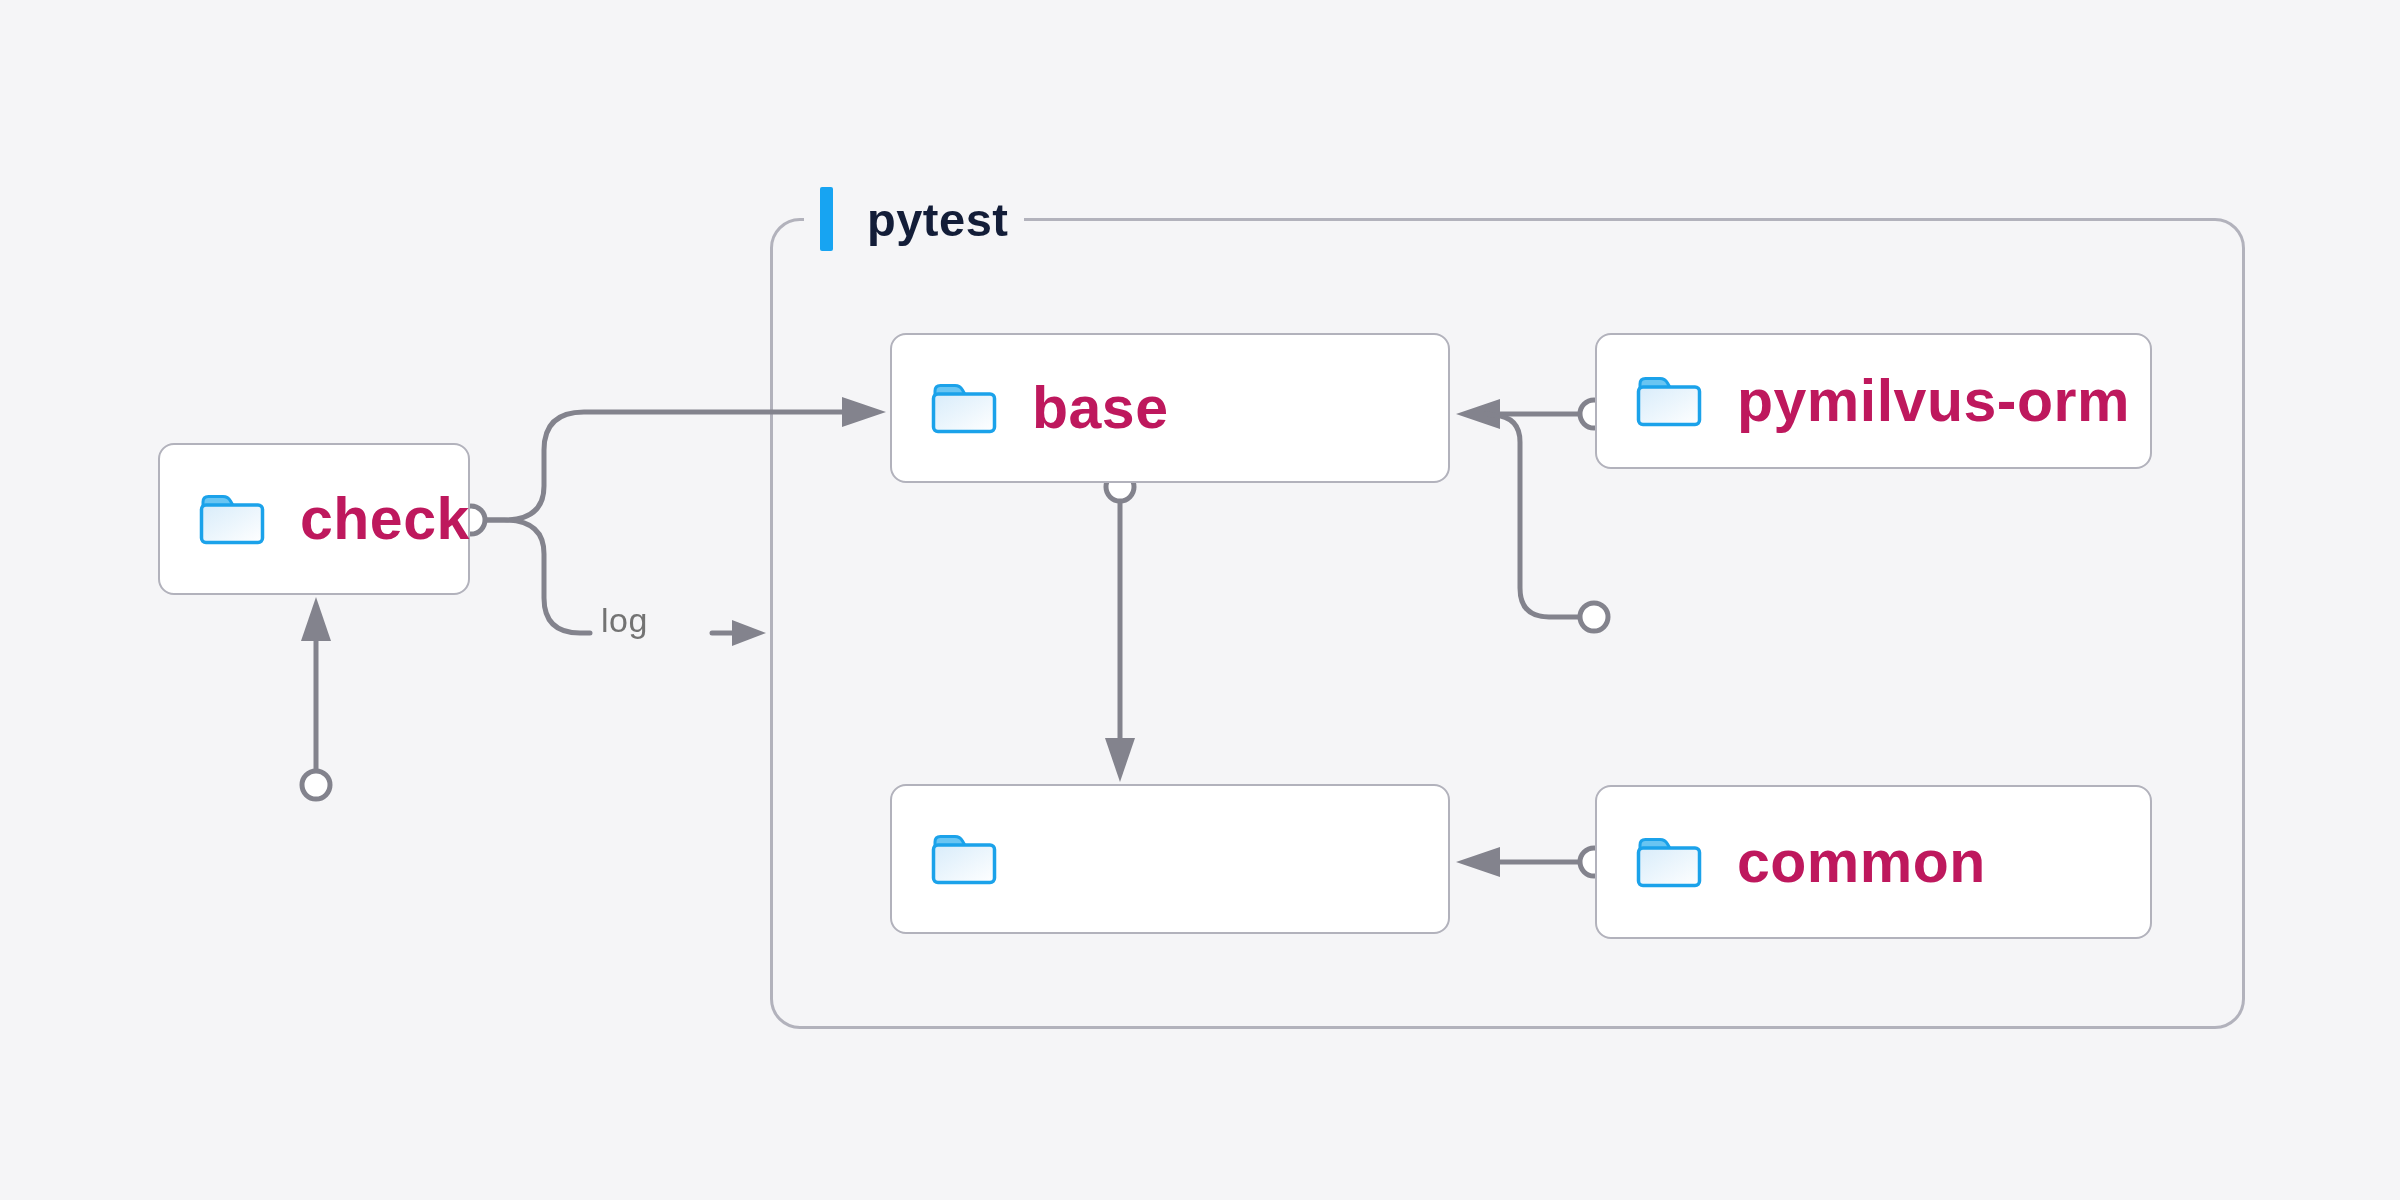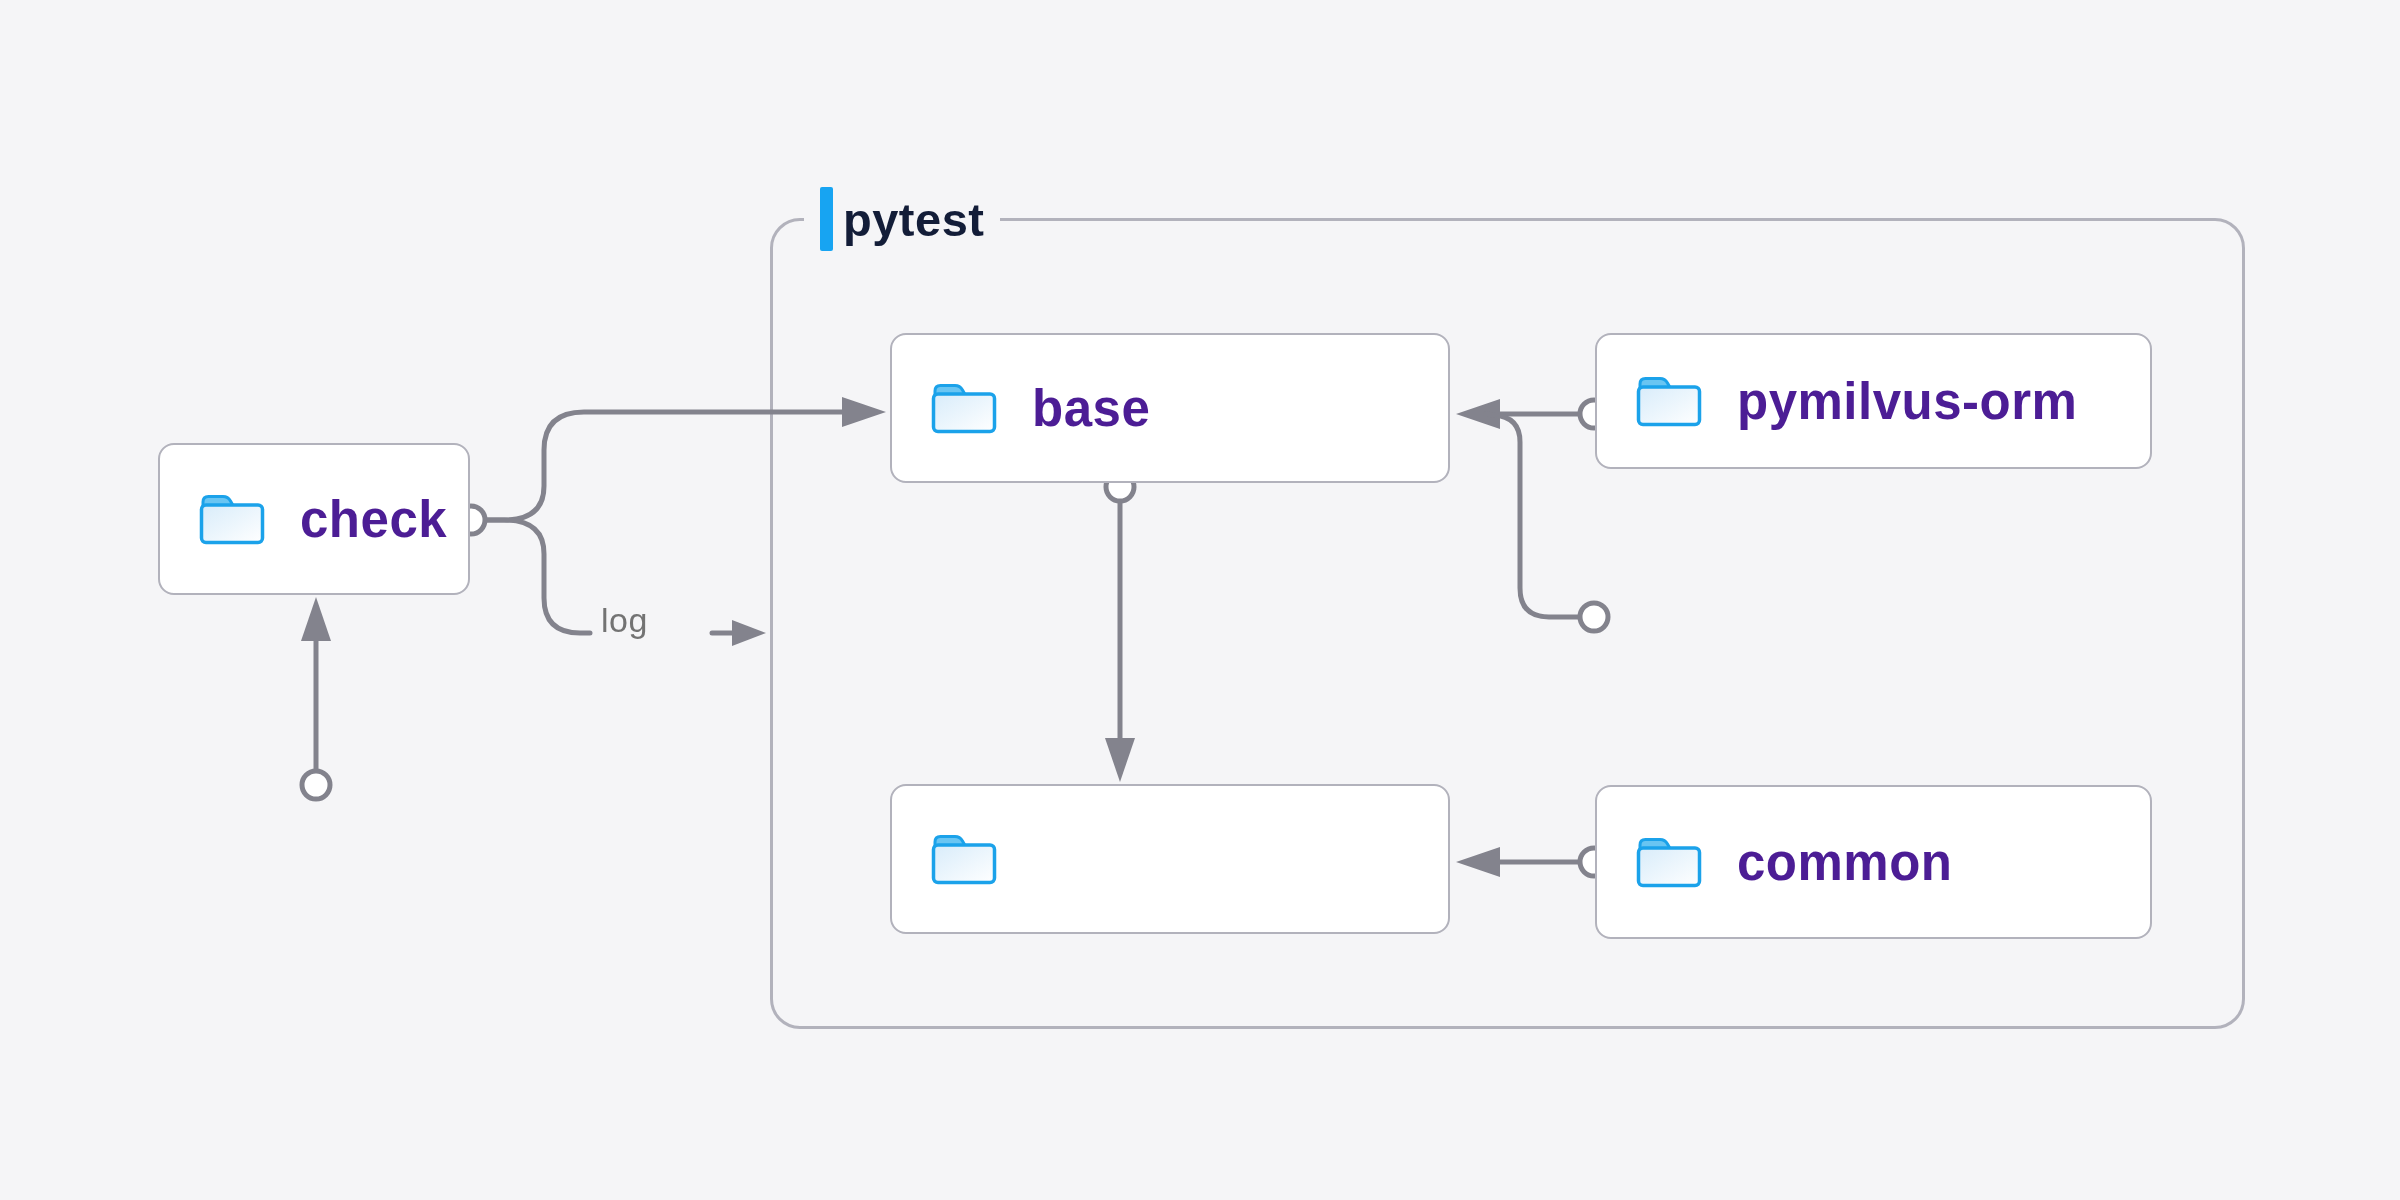--- a/index.html
+++ b/index.html
@@ -26,21 +26,21 @@
     box-sizing: border-box;
   }
   .pytest-label {
     position: absolute;
     left: 804px; top: 177px;
     height: 84px;
     padding: 0 16px;
     background: #f5f5f7;
     display: flex;
     align-items: center;
-    gap: 10px;
+    gap: 34px;
   }
   .accent-bar {
     width: 13px; height: 64px;
     background: #17a4f2;
     border-radius: 2px;
   }
   .pytest-text {
     font-size: 47px;
     font-weight: 700;
     color: #131d38;
@@ -51,23 +51,23 @@
     background: #ffffff;
     border: 2.5px solid #b2b2bc;
     border-radius: 16px;
     box-sizing: border-box;
     display: flex;
     align-items: center;
     padding-left: 38px;
     gap: 34px;
   }
   .node .label {
-    font-size: 51px;
+    font-size: 59px;
     font-weight: 700;
-    color: #4c1d95;
+    color: #be185d;
     letter-spacing: 0.5px;
     white-space: nowrap;
   }
   .folder { display: block; }
   .folder svg { width: 68px; height: 54px; display: block; }
   .edge-label {
     position: absolute;
     left: 601px; top: 601px;
     font-size: 34px;
     font-weight: 500;

